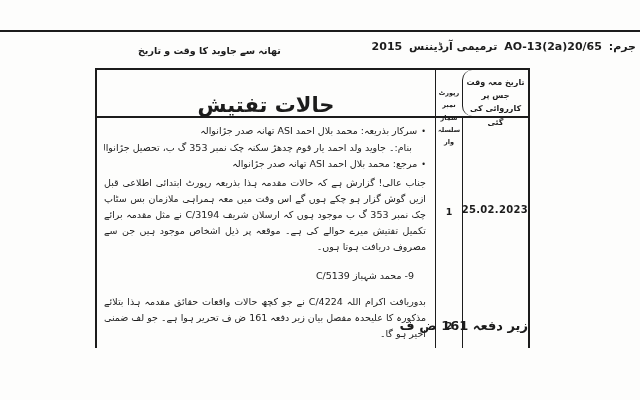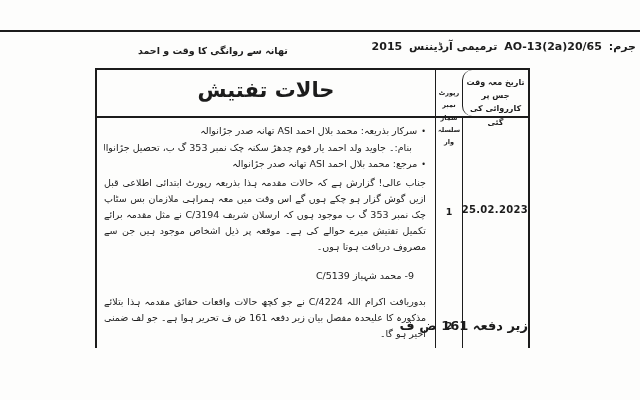--- a/index.html
+++ b/index.html
@@ -20,21 +20,21 @@
   }
   .trow { display:flex; direction:rtl; }
   .thead { height:48px; border-bottom:2px solid #1c1c1c; }
   .tbody { height:230px; }
   .col-date   { width:66px; border-left:1.5px solid #1c1c1c; position:relative; }
   .col-serial { width:27px; border-left:1.5px solid #1c1c1c; position:relative; }
   .col-main   { flex:1; position:relative; }
 
   .date-head { padding-top:6px; text-align:center; font-size:8px; font-weight:bold; line-height:1.65;border-radius:10px; }
   .serial-head { padding-top:17px; text-align:center; font-size:6.5px; font-weight:bold; line-height:1.9; }
-  .main-head { text-align:center; font-size:21px; font-weight:bold; padding-top:8px; letter-spacing:1px; }
+  .main-head { text-align:center; font-size:21px; font-weight:bold; padding-top:23px; letter-spacing:1px; }
 
   .col-main-body { direction:rtl; padding:5px 9px 0 7px; font-size:9.5px; line-height:16px; overflow:hidden; }
   .ln { white-space:nowrap; overflow:hidden; }
   .ln .bullet { font-size:8px; margin-left:4px; }
   .ln-banam { padding-right:14px; }
   .para { text-align:justify; margin-top:2px; }
   .witness-list { padding-right:12px; margin-top:13px; }
   .para2 { text-align:justify; margin-top:10px; }
 
   .date-entry { position:absolute; top:86px; width:100%; text-align:center; font-size:10px; font-weight:bold; letter-spacing:0.3px; }
@@ -49,21 +49,21 @@
 
   <div class="top-rule"></div>
 
   <div class="hdr-right">
     <span>جرم:</span>
     <span dir="ltr">AO-13(2a)20/65</span>
     <span>ترمیمی آرڈیننس</span>
     <span dir="ltr">2015</span>
   </div>
 
-  <div class="hdr-left">تھانہ سے روانگی کا وقت و احمد</div>
+  <div class="hdr-left">تھانہ سے جاوید کا وقت و تاریخ</div>
 
   <div class="table-box">
 
     <div class="trow thead">
       <div class="col-date date-head">
         <div>تاریخ معہ وقت جس پر</div>
         <div>کارروائی کی گئی</div>
       </div>
       <div class="col-serial serial-head">
         <div>رپورٹ</div>

